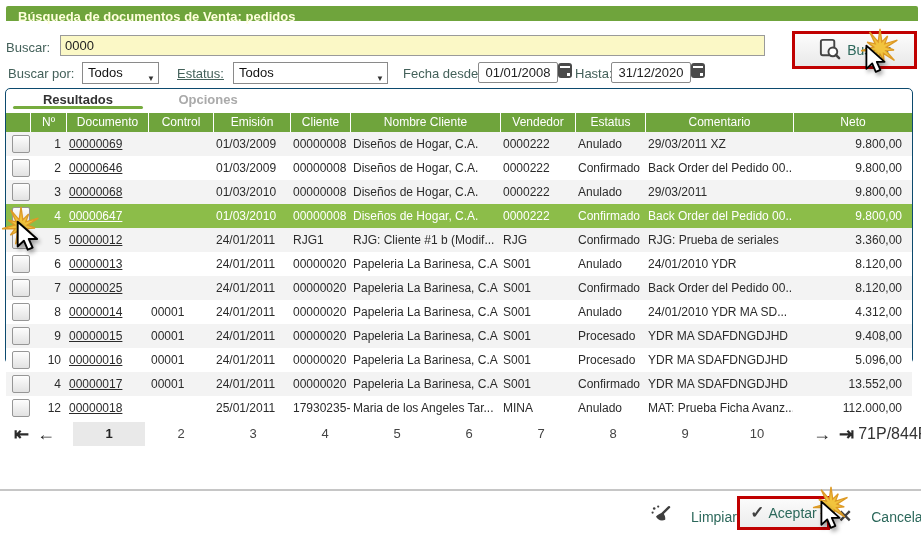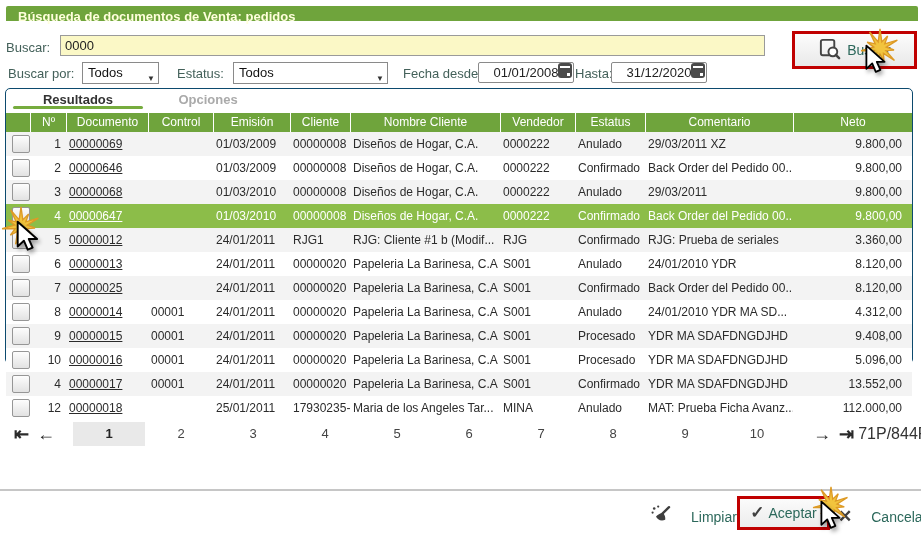--- a/index.html
+++ b/index.html
@@ -19,30 +19,30 @@
   #lbl-buscar { left:6px; top:40px; }
   #search-input { position:absolute; left:60px; top:35px; width:705px; height:21px;
     background:var(--yellow); border:1px solid #9a9a9a; font-size:13px; color:#222;
     padding:0 4px; font-family:"Liberation Sans",sans-serif; }
   #buscar-btn { position:absolute; left:792px; top:31px; width:125px; height:38px;
     border:3px solid var(--red); background:linear-gradient(#fcfcfc,#e9e9e9);
     display:flex; align-items:center; justify-content:center; gap:6px; cursor:pointer; }
   #buscar-btn .btxt { font-size:14px; color:var(--teal); }
   
   #lbl-buscarpor { left:8px; top:66px; }
-  #lbl-estatus { left:177px; top:66px; }
+  #lbl-estatus { left:177px; top:66px;text-decoration:underline; }
   #lbl-fecha { left:403px; top:66px; }
   #lbl-hasta { left:575px; top:66px; }
   .select { position:absolute; top:62px; height:22px; background:#fff;
     border:1px solid #8a8a8a; font-size:13px; color:#111; line-height:20px;
     padding-left:5px; }
   .select .arr { position:absolute; right:3px; top:6px; font-size:8px; color:#333; }
   #sel-buscarpor { left:82px; width:77px; }
   #sel-estatus { left:233px; width:155px; }
-  .datebox { position:absolute; top:62px; height:21px; width:96px; background:#fff;
+  .datebox { position:absolute; top:62px; height:21px; width:80px; background:#fff;
     border:1px solid #8a8a8a; font-size:13px; color:#222; line-height:19px;
     text-align:center; border-radius:2px; }
   #date-desde { left:478px; }
   #date-hasta { left:611px; }
   .calicon { position:absolute; top:63px; width:14px; height:15px; }
   #cal1 { left:558px; } #cal2 { left:691px; }
   .calicon .body { position:absolute; inset:0; background:#4a4a4a; border-radius:3px; }
   .calicon .slot { position:absolute; left:2px; right:2px; top:3px; height:2px; background:#fff; }
   .calicon .dot { position:absolute; right:2px; bottom:2px; width:3px; height:3px; background:#fff; }
   

